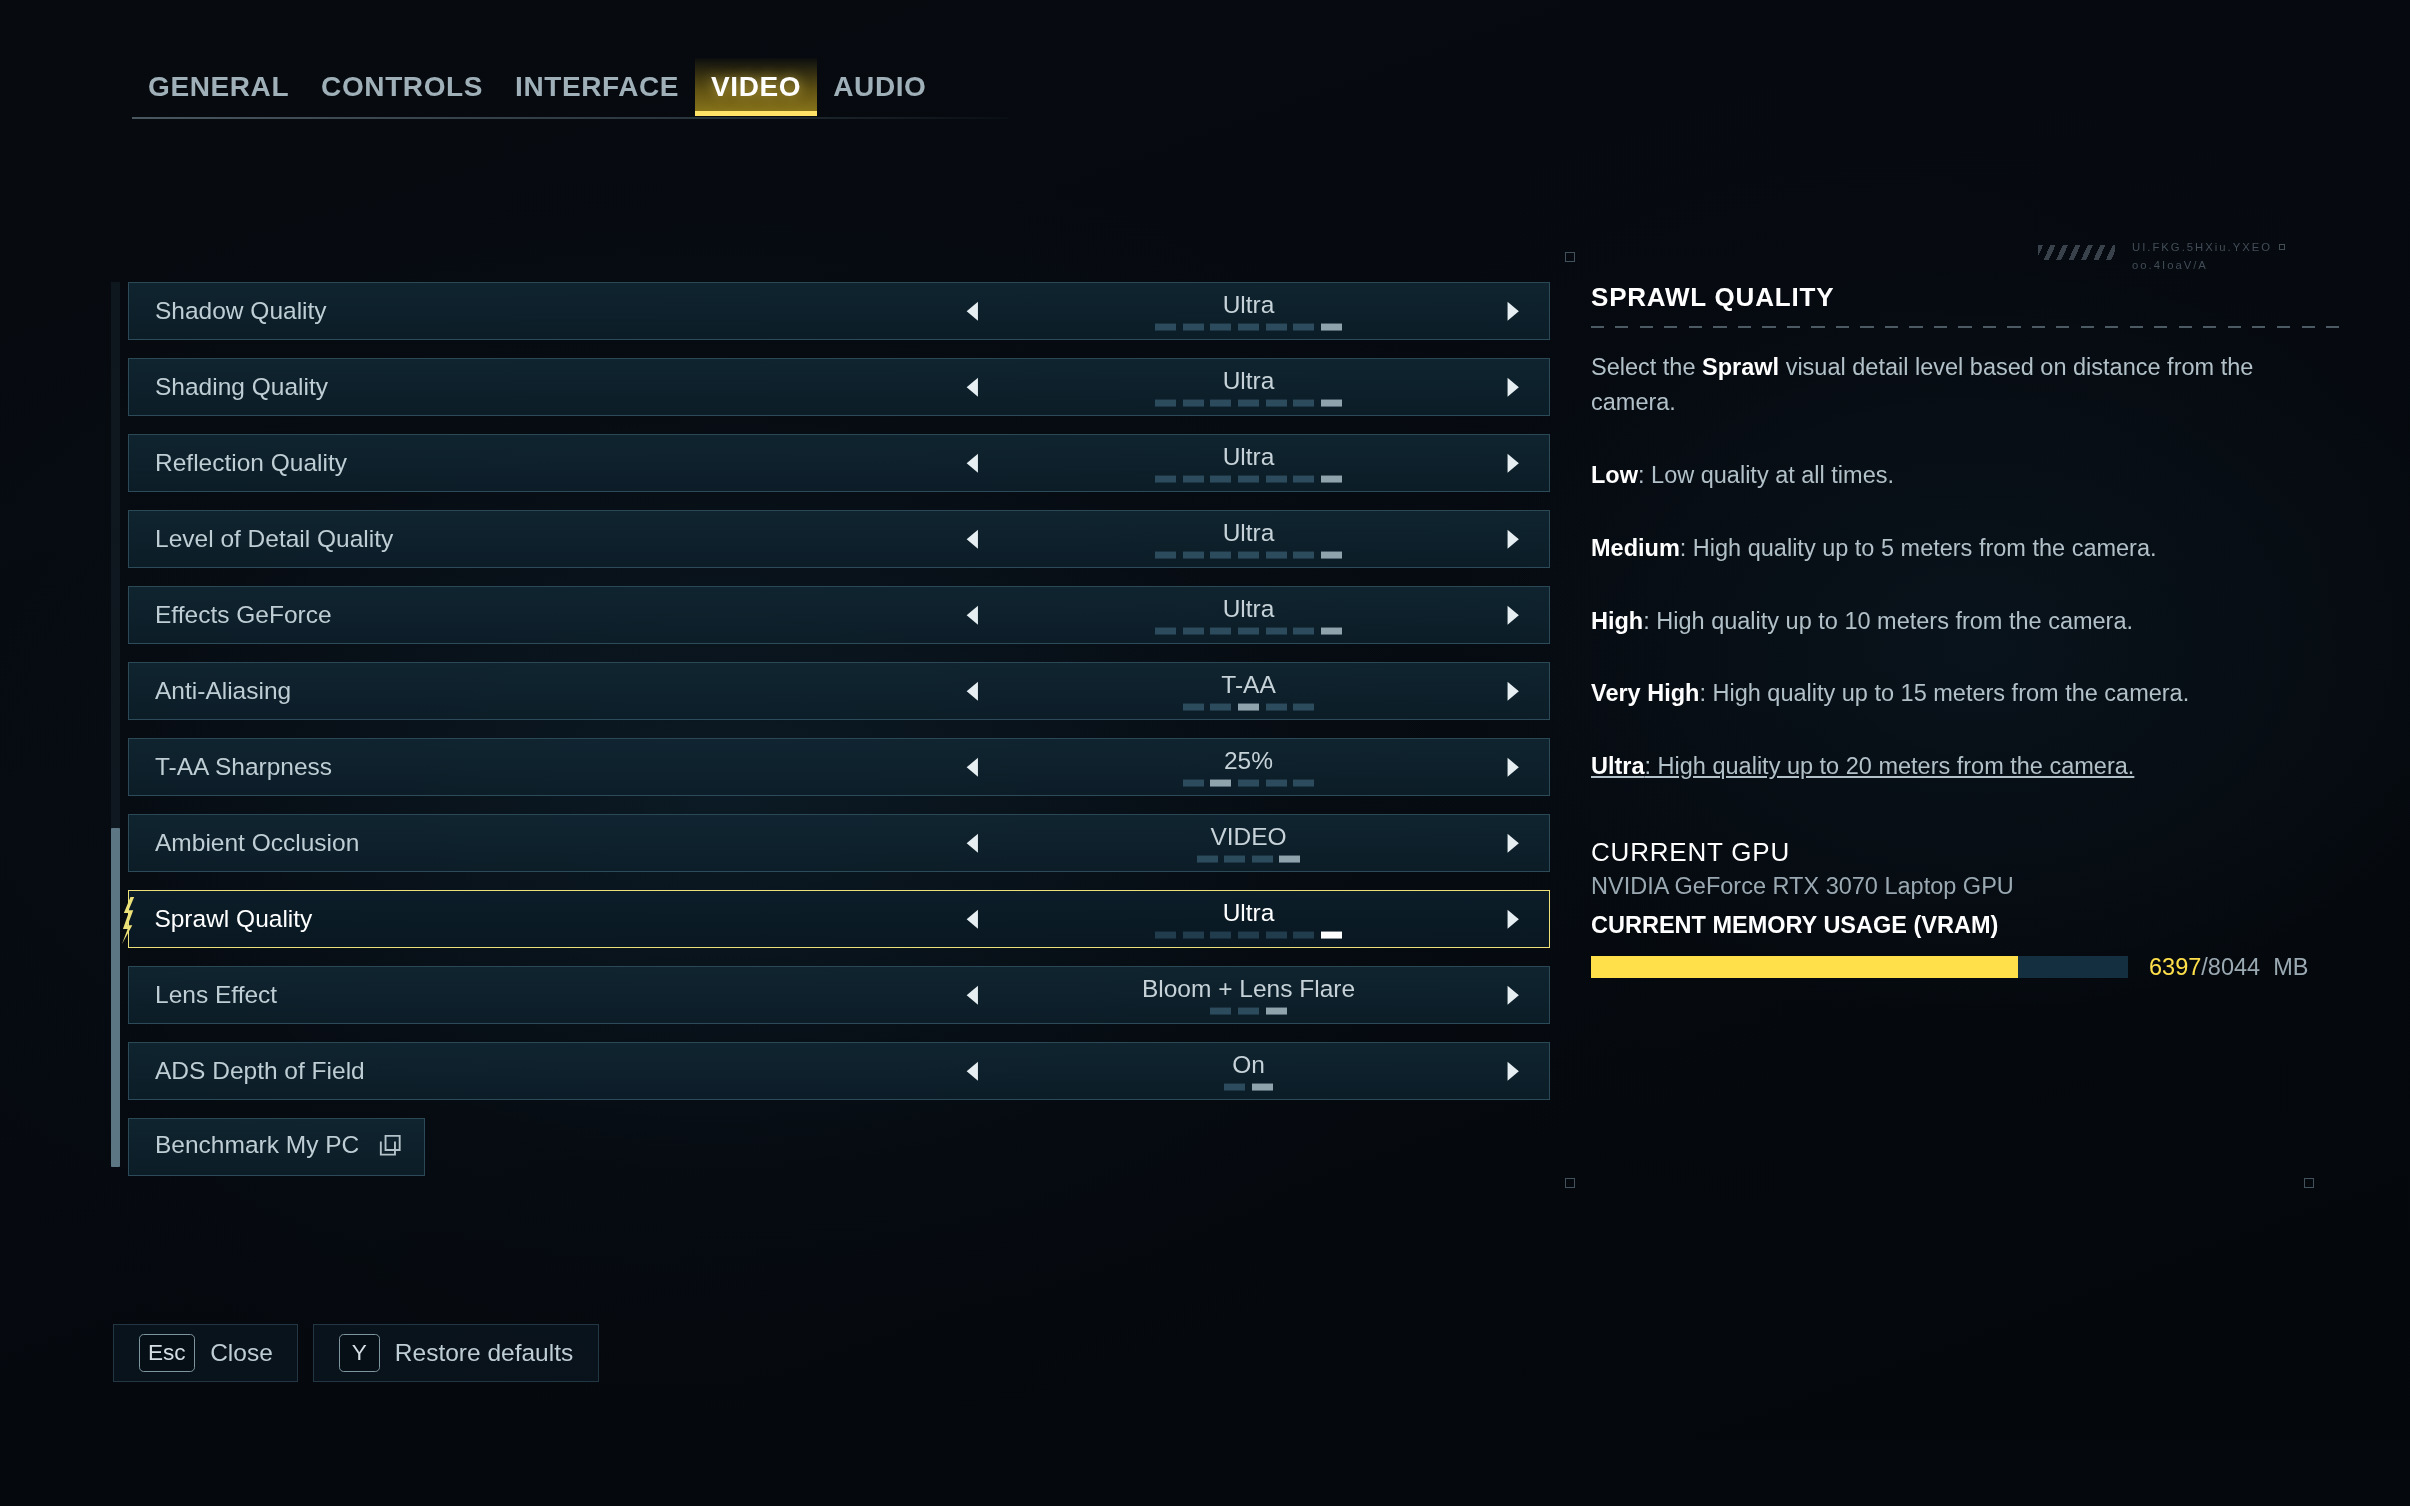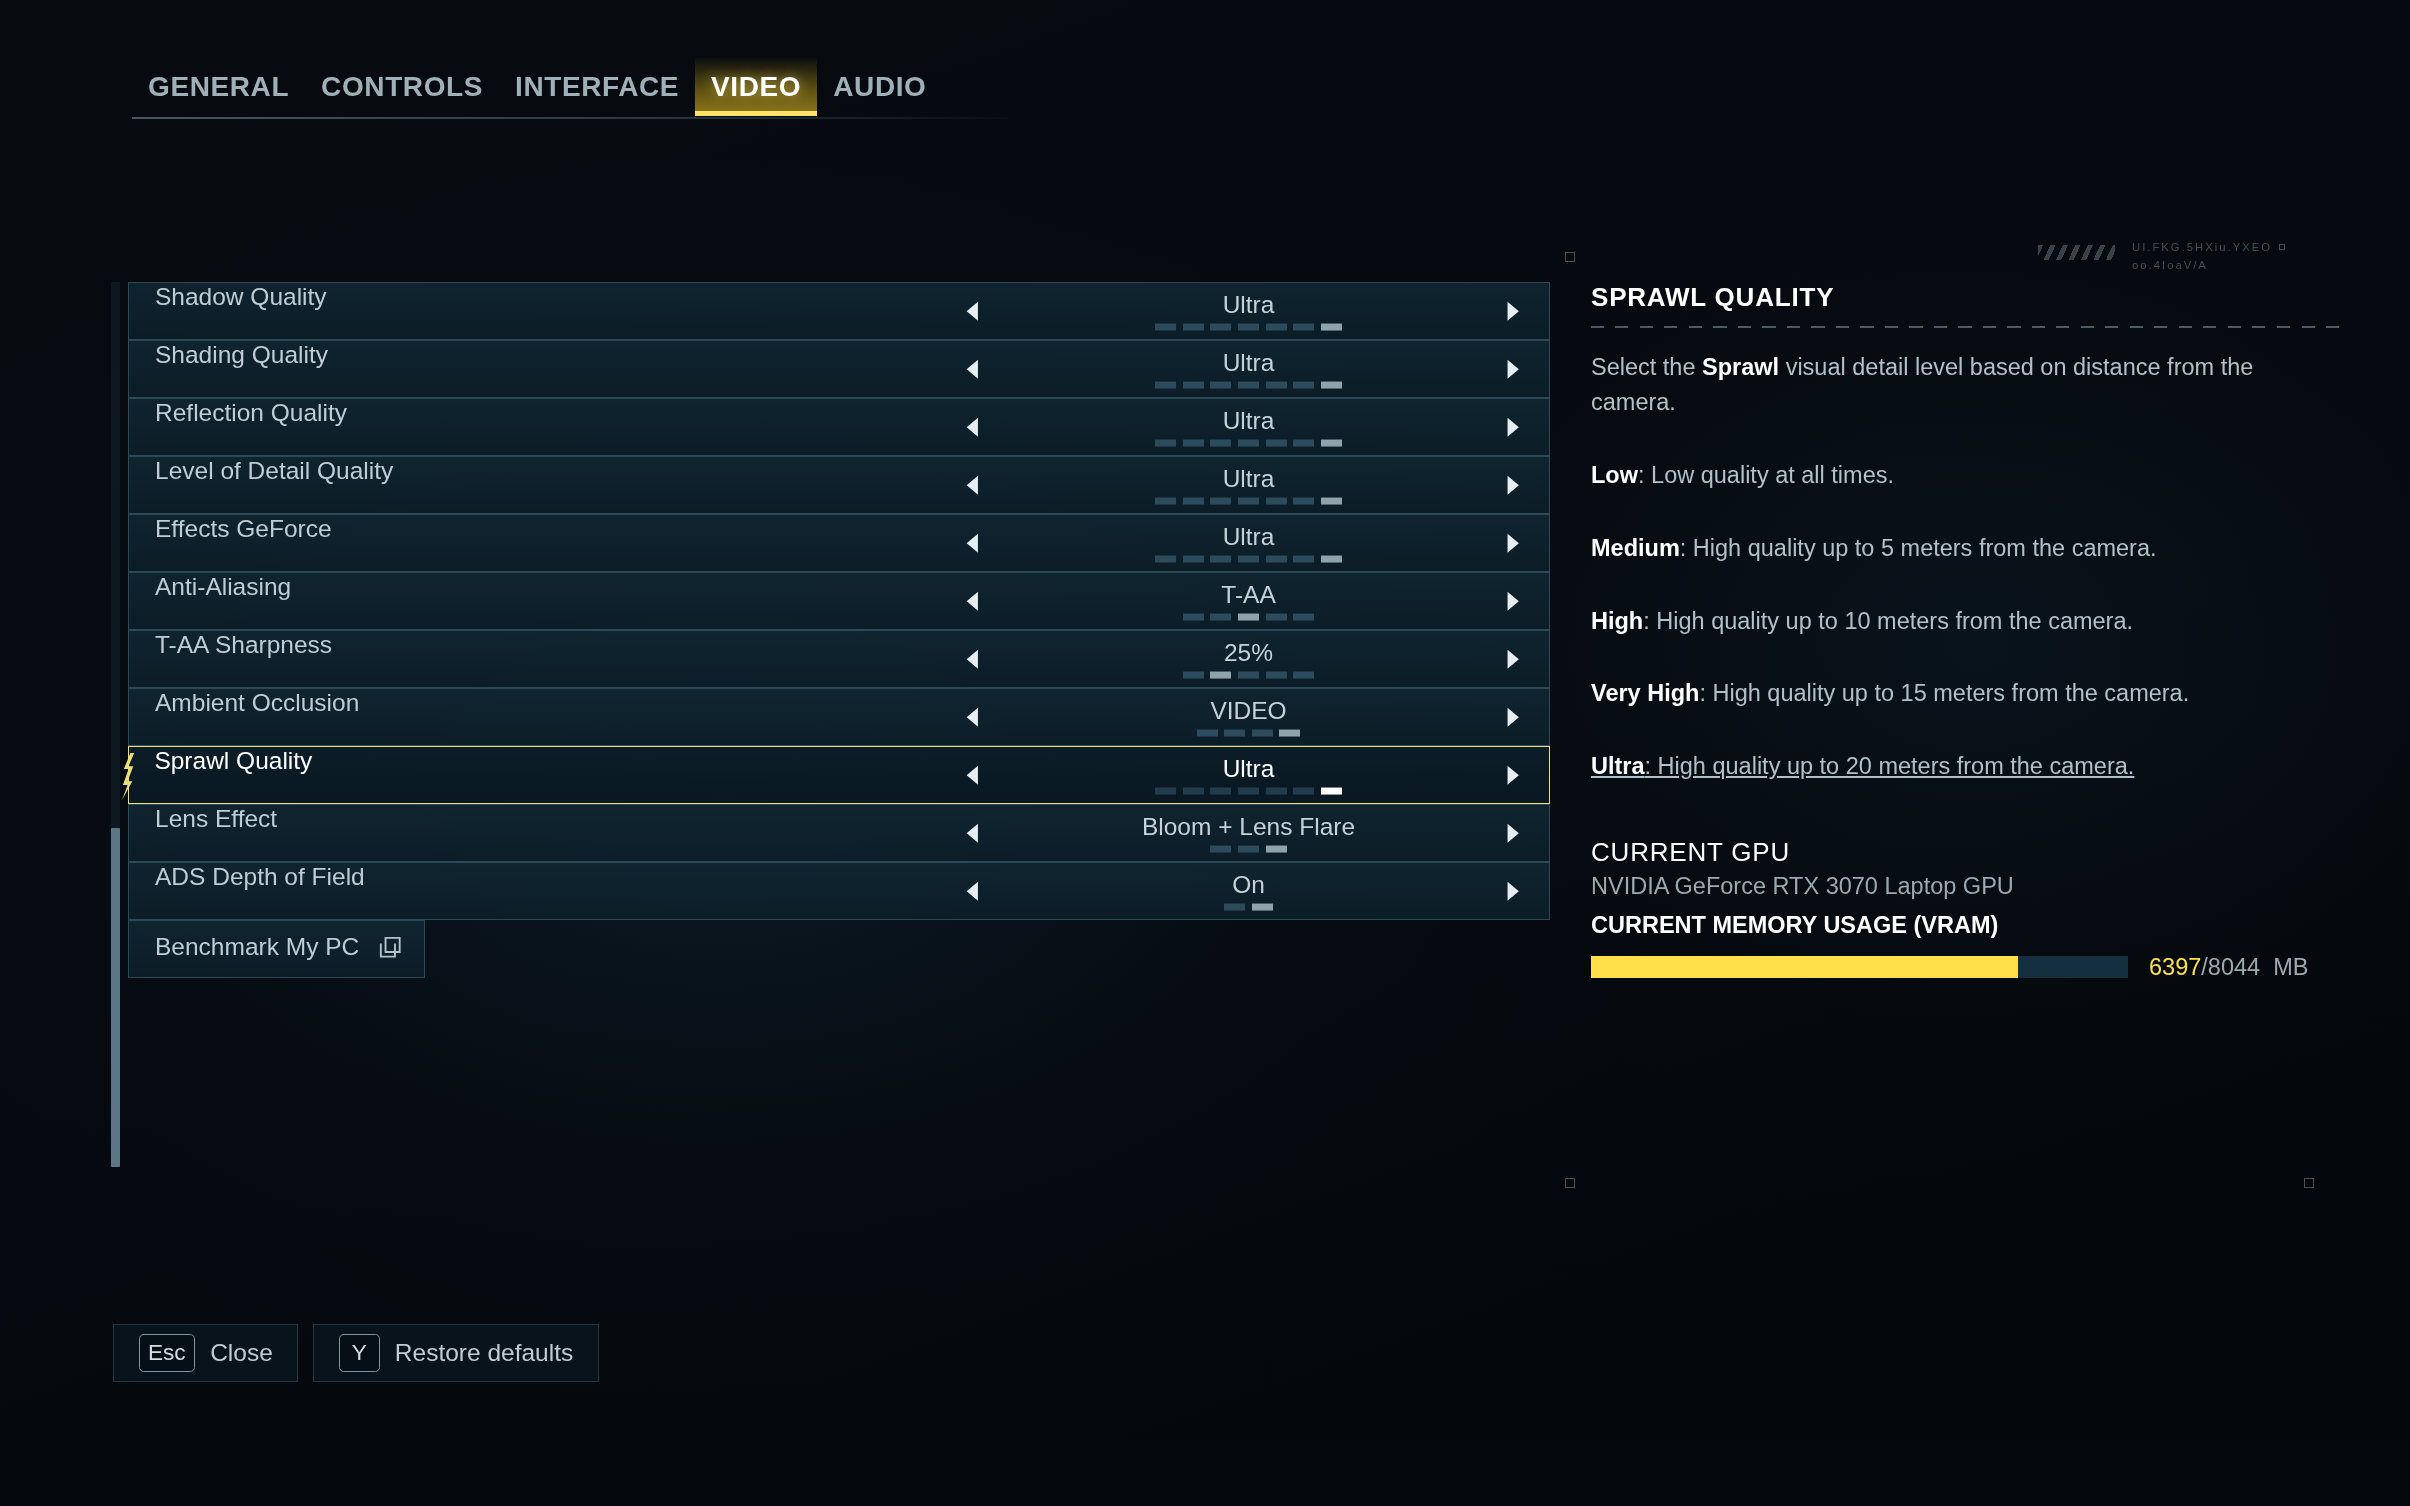--- a/index.html
+++ b/index.html
@@ -85,22 +85,23 @@
     top: 546px;
     width: 8.5px;
     height: 339px;
     background: #5c7684;
     border-radius: 0.9px;
   }
 
   .row {
     position: relative;
     height: 58px;
-    margin-bottom: 0;
-    display: flex;
+    margin-bottom: 18px;
+    display: flex;
+    align-items: center;
     border: 0.9px solid rgba(70,108,124,0.55);
     background: linear-gradient(180deg, rgba(16,38,50,0.92) 0%, rgba(12,30,41,0.92) 100%);
     cursor: pointer;
   }
   .row .label {
     font-size: 24.5px;
     color: #bfcdd4;
     padding-left: 26px;
     flex: 0 0 819px;
     white-space: nowrap;

